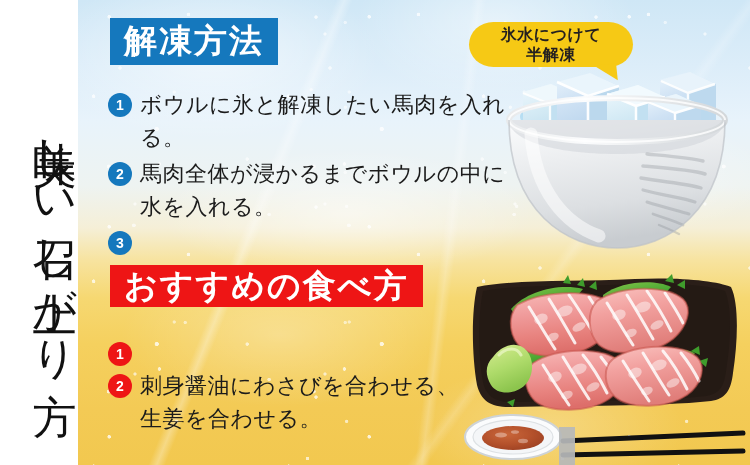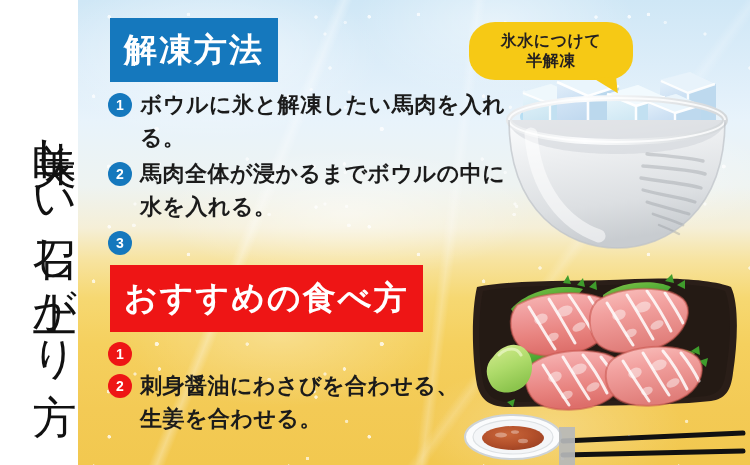--- a/index.html
+++ b/index.html
@@ -113,27 +113,27 @@
     display:flex; align-items:center;
     padding:0 14px;
     color:#ffffff;
     font-weight:700;
     letter-spacing:2px;
     z-index:20;
     white-space:nowrap;
   }
   #thaw-header{
     left:110px; top:18px;
-    height:64px;
+    height:47px;
     background:#1578bd;
     font-size:33px;
   }
   #serve-header{
     left:110px; top:265px;
-    height:67px;
+    height:42px;
     background:#ee1515;
     font-size:33px;
   }
 
   .step-list{ position:absolute; z-index:20; }
   #thaw-steps{ left:108px; top:88px; width:400px; }
   #serve-steps{ left:108px; top:337px; width:370px; }
 
   .step{
     display:flex;
@@ -150,29 +150,29 @@
     display:flex; align-items:center; justify-content:center;
     margin-top:5px;
     margin-right:8px;
   }
   .blue .step-num{ background:#1578bd; }
   .red .step-num{ background:#ee1515; }
   .step-text{
     font-size:22px;
     line-height:33px;
     color:#1b1b1b;
-    font-weight:700;
+    font-weight:400;
     letter-spacing:.5px;
   }
 
   
   #bubble{
     position:absolute;
     left:469px; top:22px;
-    width:164px; height:58px;
+    width:164px; height:45px;
     background:#f6c915;
     border-radius:26px/24px;
     z-index:30;
     display:flex; flex-direction:column;
     align-items:center; justify-content:center;
   }
   #bubble::after{
     content:"";
     position:absolute;
     right:16px; bottom:-15px;

